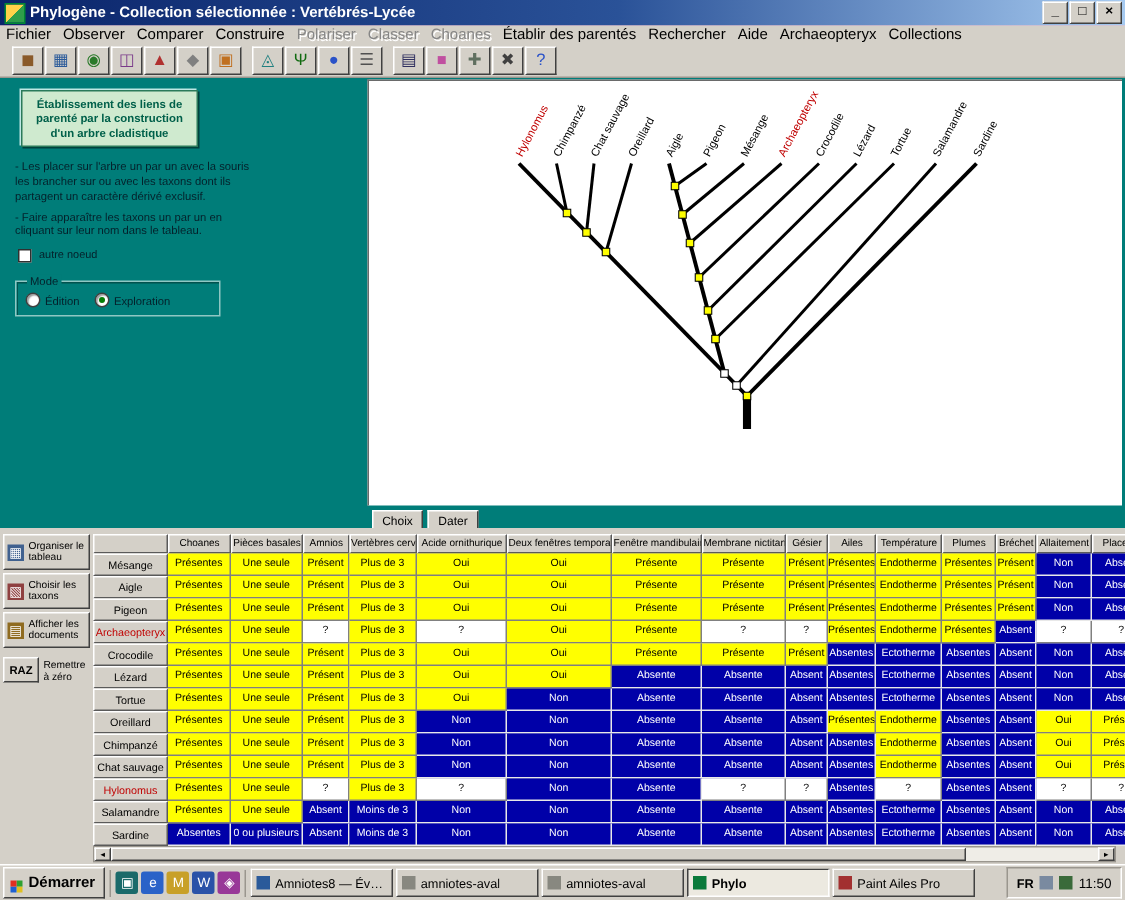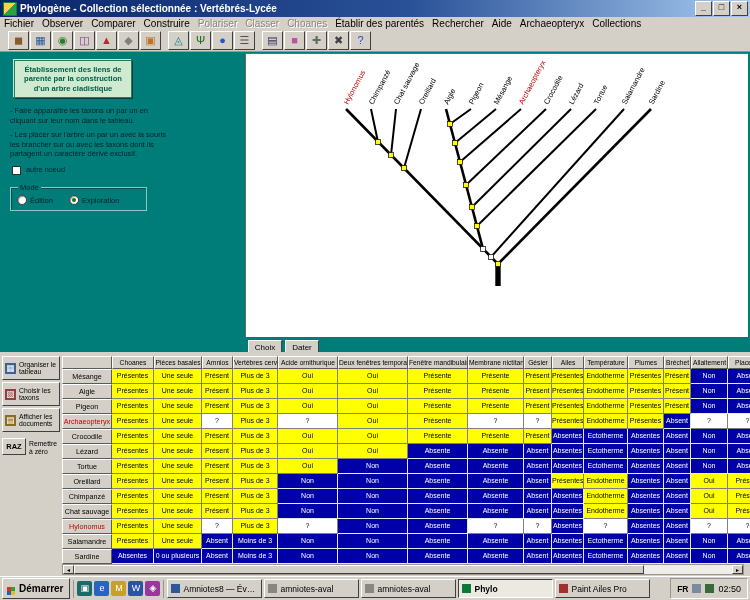--- a/index.html
+++ b/index.html
@@ -26,21 +26,21 @@
   .info-box{margin:8px 0 0 14px;width:110px;padding:4px 3px;background:#cfeacf;border:1px solid #2a7a5a;
     box-shadow:1px 1px 0 #00423d, -1px -1px 0 #bfe8e4;color:#00604a;font-weight:bold;font-size:7.6px;text-align:center;line-height:1.25;}
   .instructions{margin:8px 8px 0 10px;width:165px;font-size:7.5px;color:#04212b;line-height:1.3;}
   .instructions div{margin-bottom:4px;}
   .legend{margin:6px 0 0 12px;width:170px;font-size:7.3px;color:#04212b;}
   .lrow{display:flex;align-items:flex-start;margin-bottom:3px;}
   .lsw{flex:0 0 7px;width:7px;height:7px;border:1px solid #303030;margin:1px 5px 0 0;}
   .mode-box{position:relative;margin:12px 0 0 10px;width:124px;border:1px solid #8fc7c3;box-shadow:inset 1px 1px 0 #00524e;
     padding:7px 5px 5px 6px;}
   .mode-cap{position:absolute;top:-5px;left:7px;background:#007d79;color:#04212b;font-size:7.5px;padding:0 2px;}
-  #moderow{display:flex;gap:16px;align-items:center;}
+  #moderow{display:flex;gap:10px;align-items:center;}
   .mradio{display:flex;align-items:center;gap:3px;font-size:7.5px;color:#04212b;}
   .radio{width:8px;height:8px;border-radius:50%;background:#fff;border:1px solid #404040;box-shadow:inset 1px 1px 1px #9a9a9a;position:relative;}
   .radio.sel::after{content:'';position:absolute;left:2px;top:2px;width:4px;height:4px;border-radius:50%;background:#067d06;}
   .tree-panel{position:absolute;left:245px;top:1px;width:503px;height:284px;background:#fff;
     border-top:1px solid #6a6a6a;border-left:1px solid #6a6a6a;box-sizing:border-box;}
   .tree-buttons{position:absolute;left:248px;top:288px;display:flex;gap:3px;}
   .tree-buttons button{min-width:34px;height:15px;background:#d4d0c8;border:1px solid;border-color:#fff #404040 #404040 #fff;
     font-size:8px;padding:0 4px;font-family:inherit;}
   .table-section{position:absolute;left:0;top:352px;width:750px;height:224px;background:#d4d0c8;overflow:hidden;}
   .side{position:absolute;left:2px;top:4px;width:58px;}
@@ -136,22 +136,22 @@
       <button class="tb" style="color: rgb(192, 80, 160);">■</button>
       <button class="tb" style="color: rgb(96, 112, 96);">✚</button>
       <button class="tb" style="color: rgb(64, 64, 64);">✖</button>
       <button class="tb" style="color: rgb(42, 82, 200);">?</button>
     </div>
 
   <div class="workspace">
     <div class="left-panel">
       <div class="info-box">Établissement des liens de parenté par la construction d'un arbre cladistique</div>
       <div class="instructions" id="instructions">
+          <div>- Les placer sur l'arbre un par un avec la souris les brancher sur ou avec les taxons dont ils partagent un caractère dérivé exclusif.</div>
           <div>- Faire apparaître les taxons un par un en cliquant sur leur nom dans le tableau.</div>
-          <div>- Les placer sur l'arbre un par un avec la souris les brancher sur ou avec les taxons dont ils partagent un caractère dérivé exclusif.</div>
         </div>
       <div class="legend" id="legend">
           <div class="lrow">
             <span class="lsw" style="background: rgb(255, 255, 255);"></span>
             <span>autre noeud</span>
           </div>
         </div>
       <div class="mode-box">
         <span class="mode-cap">Mode</span>
         <div id="moderow">
@@ -526,17 +526,17 @@
         </button>
         <button class="task">
           <span class="ticon" style="background: rgb(162, 48, 48);"></span>
           <span class="tlabel">Paint Ailes Pro</span>
         </button>
       </div>
     <div class="tray">
       <span class="lang">FR</span>
       <span class="tico"></span>
       <span class="tico b"></span>
-      <span class="clock">02:50</span>
+      <span class="clock">11:50</span>
     </div>
   </div>
 
 </div>
 
 </body></html>

